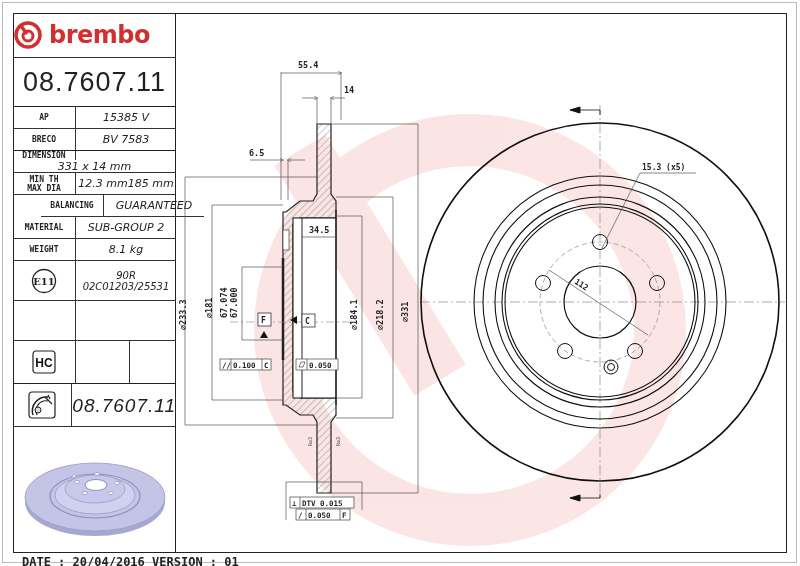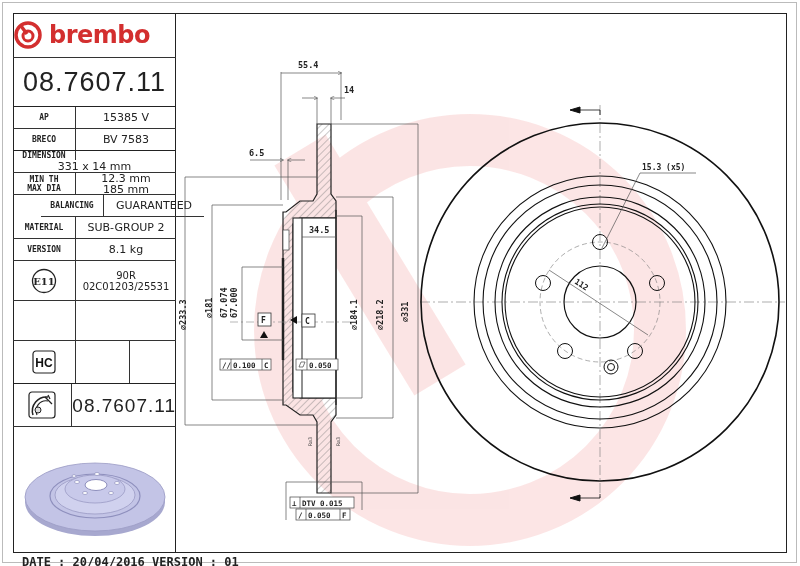--- a/index.html
+++ b/index.html
@@ -8,21 +8,21 @@
   .outer { position:absolute; left:2px; top:2px; width:795px; height:561px; border:1px solid #bbb; box-sizing:border-box; }
   .frame { position:absolute; left:13px; top:13px; width:774px; height:540px; border:1.5px solid #222; box-sizing:border-box; }
   .wm { position:absolute; left:0; top:0; width:800px; height:566px; pointer-events:none; }
   .sidebar { position:absolute; left:13px; top:13px; width:163px; height:540px; box-sizing:border-box; border-right:1.5px solid #222; }
   .row { position:absolute; left:0; width:163px; border-bottom:1px solid #333; box-sizing:border-box; }
   .logo { top:0; height:45px; display:flex; align-items:center; }
   .logo-text { font-family:"DejaVu Sans","Liberation Sans",sans-serif; font-weight:bold; color:#d32f2f; font-size:24px; margin-left:6px; letter-spacing:-0.5px; }
   .pn { top:45px; height:49px; display:flex; align-items:center; justify-content:center; font-family:"Liberation Sans","DejaVu Sans",sans-serif; font-size:27px; letter-spacing:1px; }
   .spec { display:flex; }
   .spec .k { width:62px; border-right:1px solid #333; display:flex; align-items:center; justify-content:center; font-size:8px; font-weight:bold; text-align:center; line-height:9px; }
-  .spec .v { flex:1; display:flex; align-items:center; justify-content:center; font-family:"DejaVu Sans","Liberation Sans",sans-serif; font-size:11px; text-align:center; line-height:11px; }
+  .spec .v { flex:1; display:flex; align-items:center; justify-content:center; font-family:"DejaVu Sans","Liberation Sans",sans-serif; font-size:11px; text-align:center; line-height:11px;font-style:italic; }
   .thick { border-bottom:1.5px solid #222; }
   .drawing { position:absolute; left:176px; top:13px; width:611px; height:540px; }
   .footer { position:absolute; left:22px; top:555px; font-size:12px; font-weight:bold; color:#222;text-align:center; }
   svg text { font-family:"DejaVu Sans Mono","Liberation Mono",monospace; }
 </style>
 </head>
 <body>
 
 <div class="outer"></div>
 
@@ -56,35 +56,35 @@
   </div>
   <div class="row spec" style="top:138px;height:22px;flex-direction:column;">
     <div class="k">DIMENSION</div>
     <div class="v">331 x 14 mm</div>
   </div>
   <div class="row spec" style="top:160px;height:22px;">
     <div class="k" style="flex-direction:column;">
       <span>MIN TH</span>
       <span>MAX DIA</span>
     </div>
-    <div class="v" style="flex-direction:column;">
+    <div class="v" style="">
       <span>12.3 mm</span>
       <span>185 mm</span>
     </div>
   </div>
   <div class="row spec" style="top:182px;height:22px;margin-left:28px;">
     <div class="k">BALANCING</div>
     <div class="v">GUARANTEED</div>
   </div>
   <div class="row spec" style="top:204px;height:22px;">
     <div class="k">MATERIAL</div>
     <div class="v">SUB-GROUP 2</div>
   </div>
   <div class="row spec" style="top:226px;height:22px;">
-    <div class="k">VERSION</div>
+    <div class="k">WEIGHT</div>
     <div class="v">8.1 kg</div>
   </div>
 
   <div class="row spec" style="top:248px;height:40px;">
     <div class="k">
       <svg width="26" height="26" viewBox="0 0 26 26">
         <circle cx="13" cy="13" r="11.5" fill="#fff" stroke="#222" stroke-width="1.3"></circle>
         <text x="13" y="17" text-anchor="middle" font-size="10" font-weight="bold" fill="#222" style="font-family:'DejaVu Serif',serif;">E11</text>
       </svg>
     </div>

